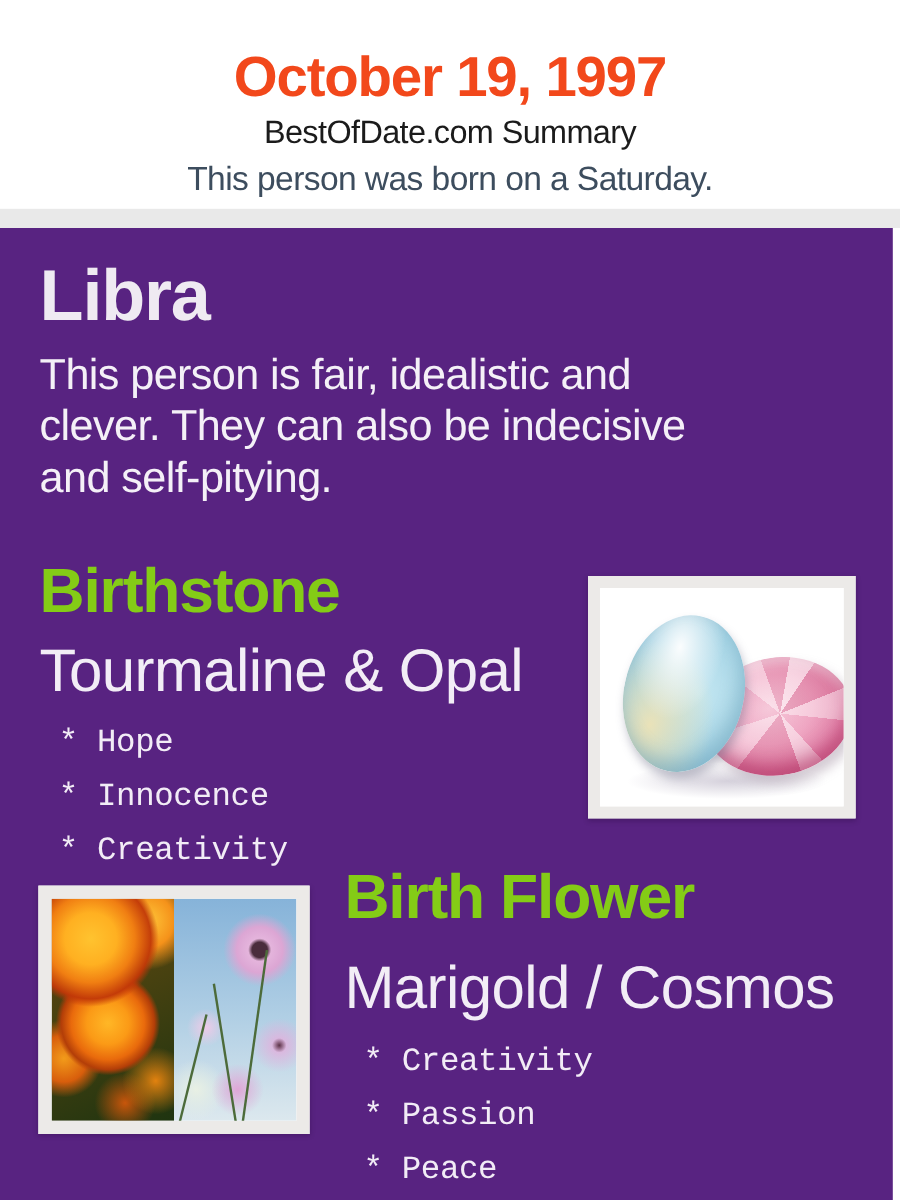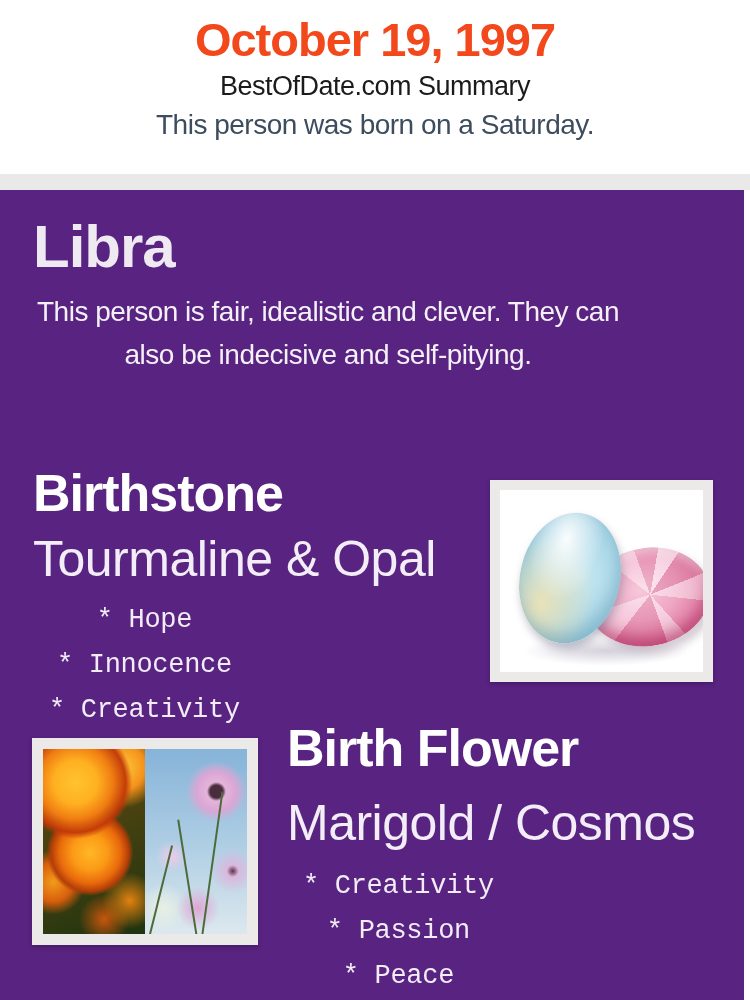--- a/index.html
+++ b/index.html
@@ -10,21 +10,21 @@
     overflow: hidden;
   }
   .page { position: relative; width: 750px; height: 1000px; }
 
   
   .header {
     position: absolute; top: 0; left: 0; width: 750px; height: 174px;
     background: #ffffff; text-align: center;
   }
   .date-title {
-    margin: 0; padding-top: 12px;
+    margin: 0; padding-top: 36px;
     font-size: 47px; font-weight: 700; letter-spacing: -1px;
     color: #F2481B;
   }
   .site-summary {
     margin: 4px 0 0 0;
     font-size: 27px; font-weight: 400; letter-spacing: -0.5px;
     color: #1B1B1B;
   }
   .born-line {
     margin: 7px 0 0 0;
@@ -33,37 +33,36 @@
   }
   .divider-bar {
     position: absolute; top: 174px; left: 0; width: 750px; height: 16px;
     background: #E9E9E9;
   }
 
   
   .purple-section {
     position: absolute; top: 190px; left: 0; width: 744px; height: 810px;
     background: #582381;
-    text-align: center;
   }
   .sign-title {
     position: absolute; left: 33px; top: 22px; margin: 0;
     font-size: 60px; font-weight: 700; letter-spacing: -1px;
     color: #EFEAF2;
   }
   .sign-desc {
     position: absolute; left: 33px; top: 100px; margin: 0; width: 590px;
-    font-size: 28px; line-height: 43px; letter-spacing: -0.5px;
+    font-size: 36px; line-height: 43px; letter-spacing: -0.5px;
     color: #F4F0F7;
   }
 
   .section-title {
     position: absolute; margin: 0;
     font-size: 52px; font-weight: 700; letter-spacing: -1px;
-    color: #ffffff;
+    color: #84cc16;
   }
   .section-sub {
     position: absolute; margin: 0;
     font-size: 50px; font-weight: 400; letter-spacing: -0.5px;
     color: #F2EDF6;
   }
   .trait-list { position: absolute; margin: 16px; padding: 0; list-style: none; font-family: Liberation Mono, monospace; }
   .trait-item {
     font-size: 27px; line-height: 32px; margin-bottom: 13px;
     letter-spacing: -0.3px; color: #F2ECF6;

